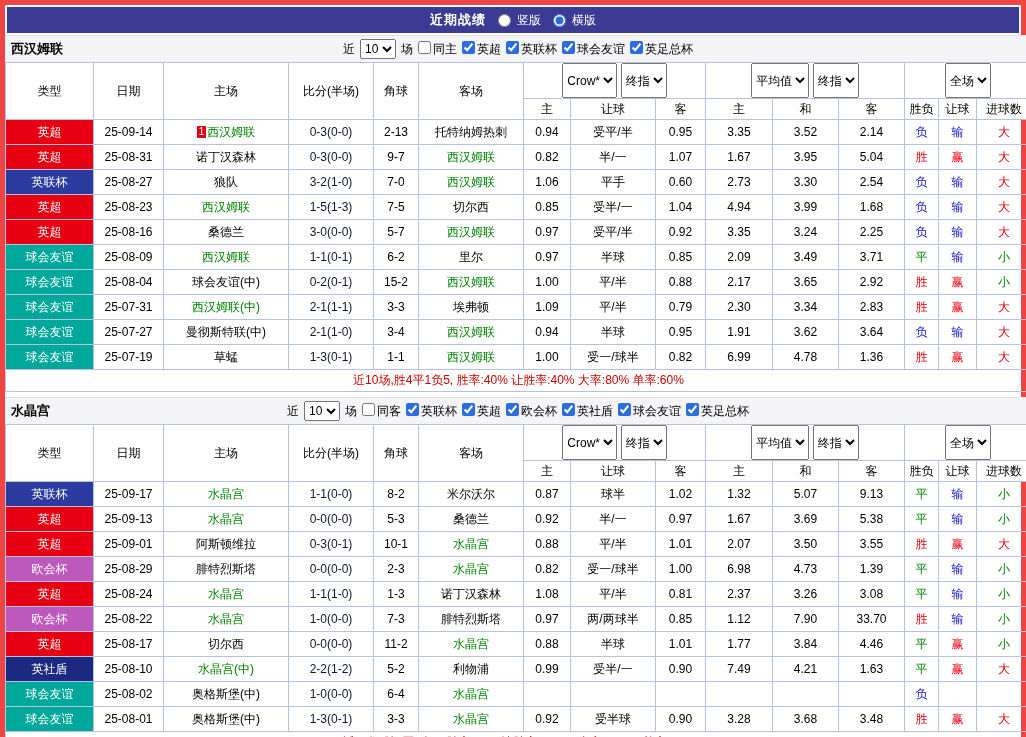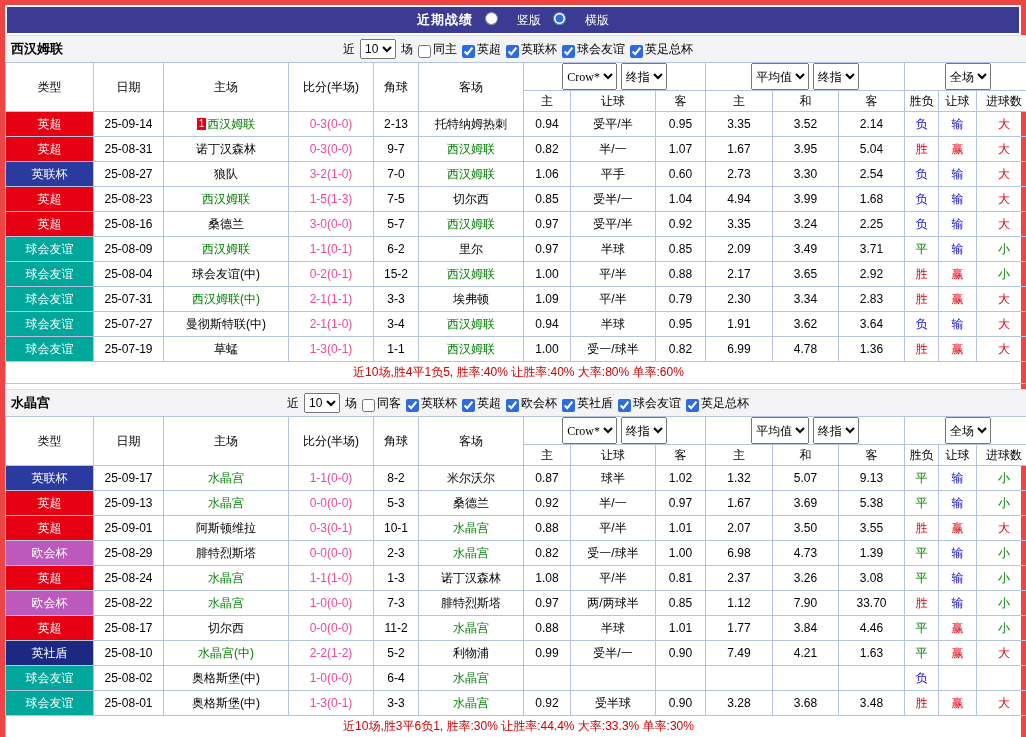--- a/index.html
+++ b/index.html
@@ -1,37 +1,37 @@
 <!DOCTYPE html>
 <html><head>
 <meta charset="utf-8">
 <style>
   *{box-sizing:border-box;margin:0;padding:0}
   html,body{background:#fff}
   body{font-family:"Liberation Sans","DejaVu Sans",sans-serif;font-size:12px;color:#000;width:1026px}
   .page{width:1026px;min-height:737px;border:5px solid #ef4444;background:#fff}
   .topbar{height:26px;background:#3c3b94;margin:2px;display:flex;align-items:center;justify-content:center;gap:12px;color:#fff}
   .topbar .title{font-weight:bold;font-size:13px;letter-spacing:1px}
-  .radio-opt{display:inline-flex;align-items:flex-start;gap:19px;color:#fff;cursor:pointer}
+  .radio-opt{display:inline-flex;align-items:center;gap:6px;color:#fff;cursor:pointer}
   .radio-opt input{margin:0;accent-color:#2d6ce0}
   .section{width:1026px}
   .section.second{margin-top:5px}
   .team-strip{position:relative;height:27px;background:#f4f4f6;border-top:1px solid #e0e0e0;display:flex;align-items:center}
   .team-name{position:absolute;left:6px;font-weight:bold;font-size:13px}
   .filters{margin:0 auto;display:flex;align-items:center;gap:5px}
   .filters select{height:20px;font-size:12px;font-family:inherit}
-  .chk{display:inline-flex;align-items:flex-end;gap:2px;cursor:pointer}
+  .chk{display:inline-flex;align-items:flex-start;gap:2px;cursor:pointer}
   .chk input{margin:0;accent-color:#2d6ce0;width:13px;height:13px}
   table{width:1026px;border-collapse:collapse;table-layout:fixed;text-align:center}
   th,td{border:1px solid #b3c3e0;height:25px;overflow:hidden;white-space:nowrap;padding:0 1px}
   thead th{font-weight:normal;height:21px;background:#fff}
-  thead select{height:27px;font-size:12px;font-family:Liberation Serif, serif}
+  thead select{height:35px;font-size:12px;font-family:Liberation Sans, sans-serif}
   td.type-cell{color:#fff}
   .focus{color:#008000}
-  td.score{color:#ec4899}
+  td.score{color:#0f172a}
   tfoot td.summary{color:#cc0000;height:22px;font-size:12px}
   .badge1{display:inline-block;background:#e60012;color:#fff;font-size:10px;line-height:12px;padding:0 2px;margin-right:1px;vertical-align:1px}
 </style>
 </head>
 <body>
 
 <div class="page">
 
   <div class="topbar">
     <span class="title">近期战绩</span>

